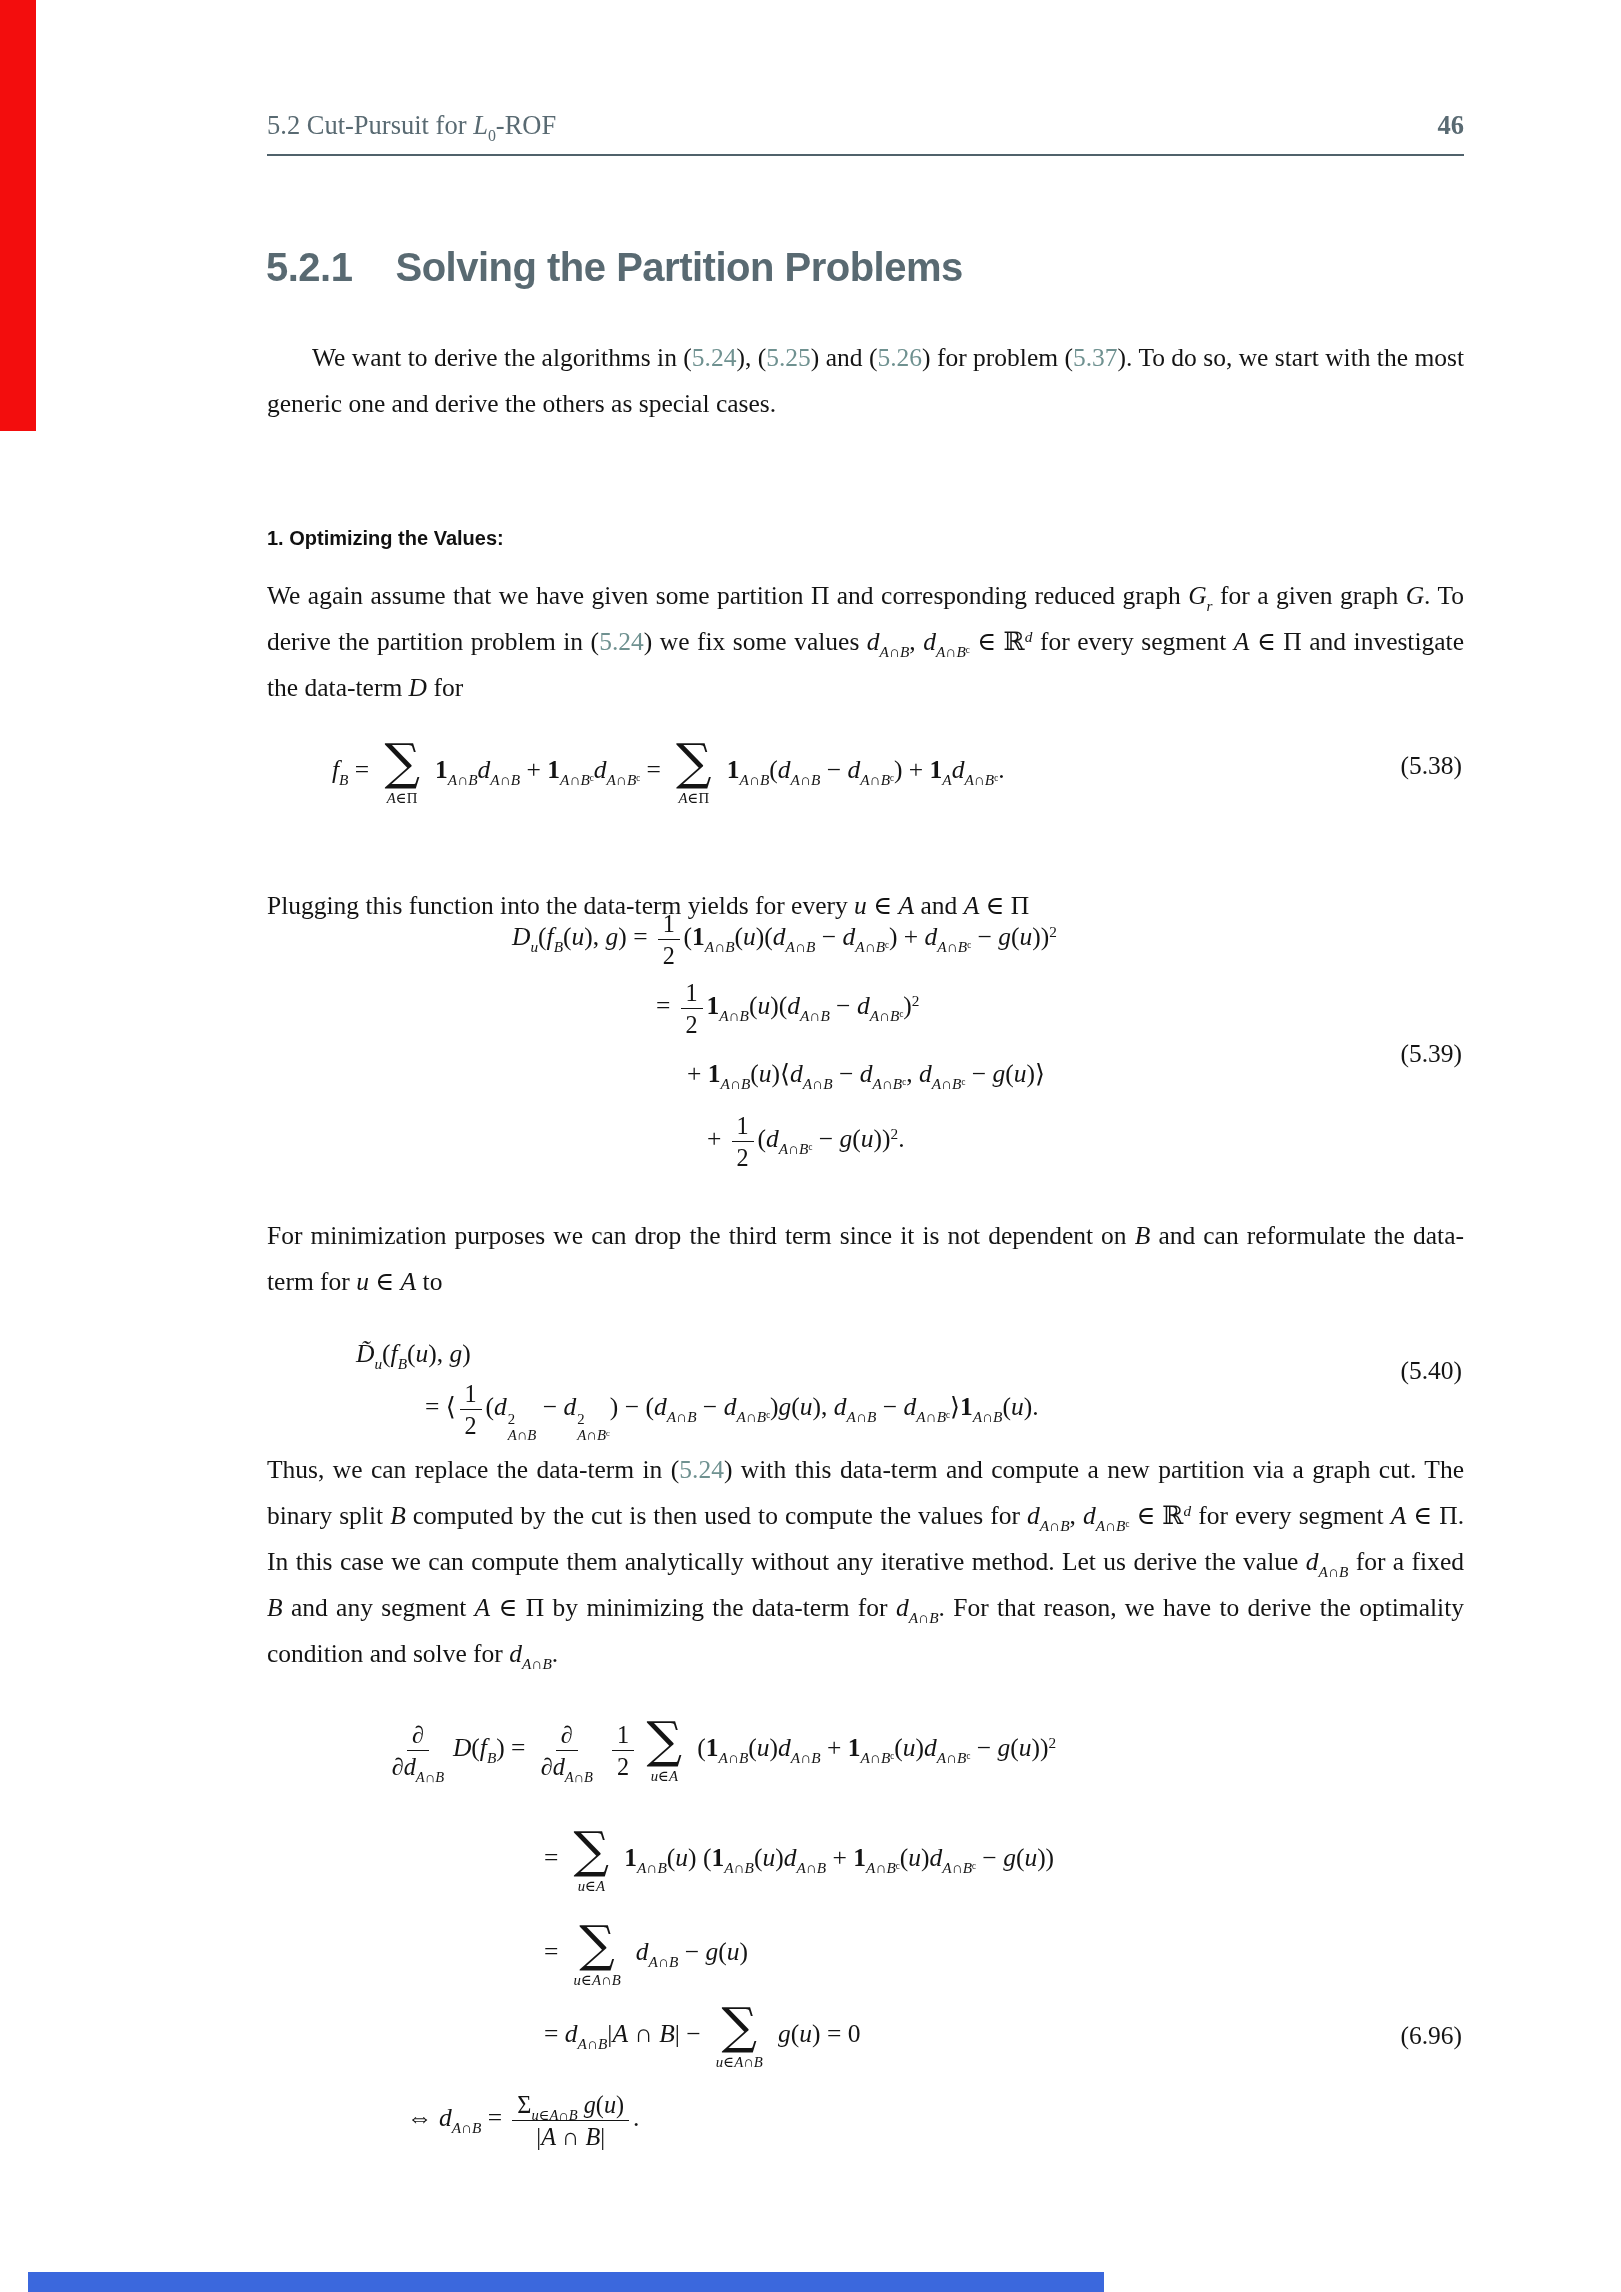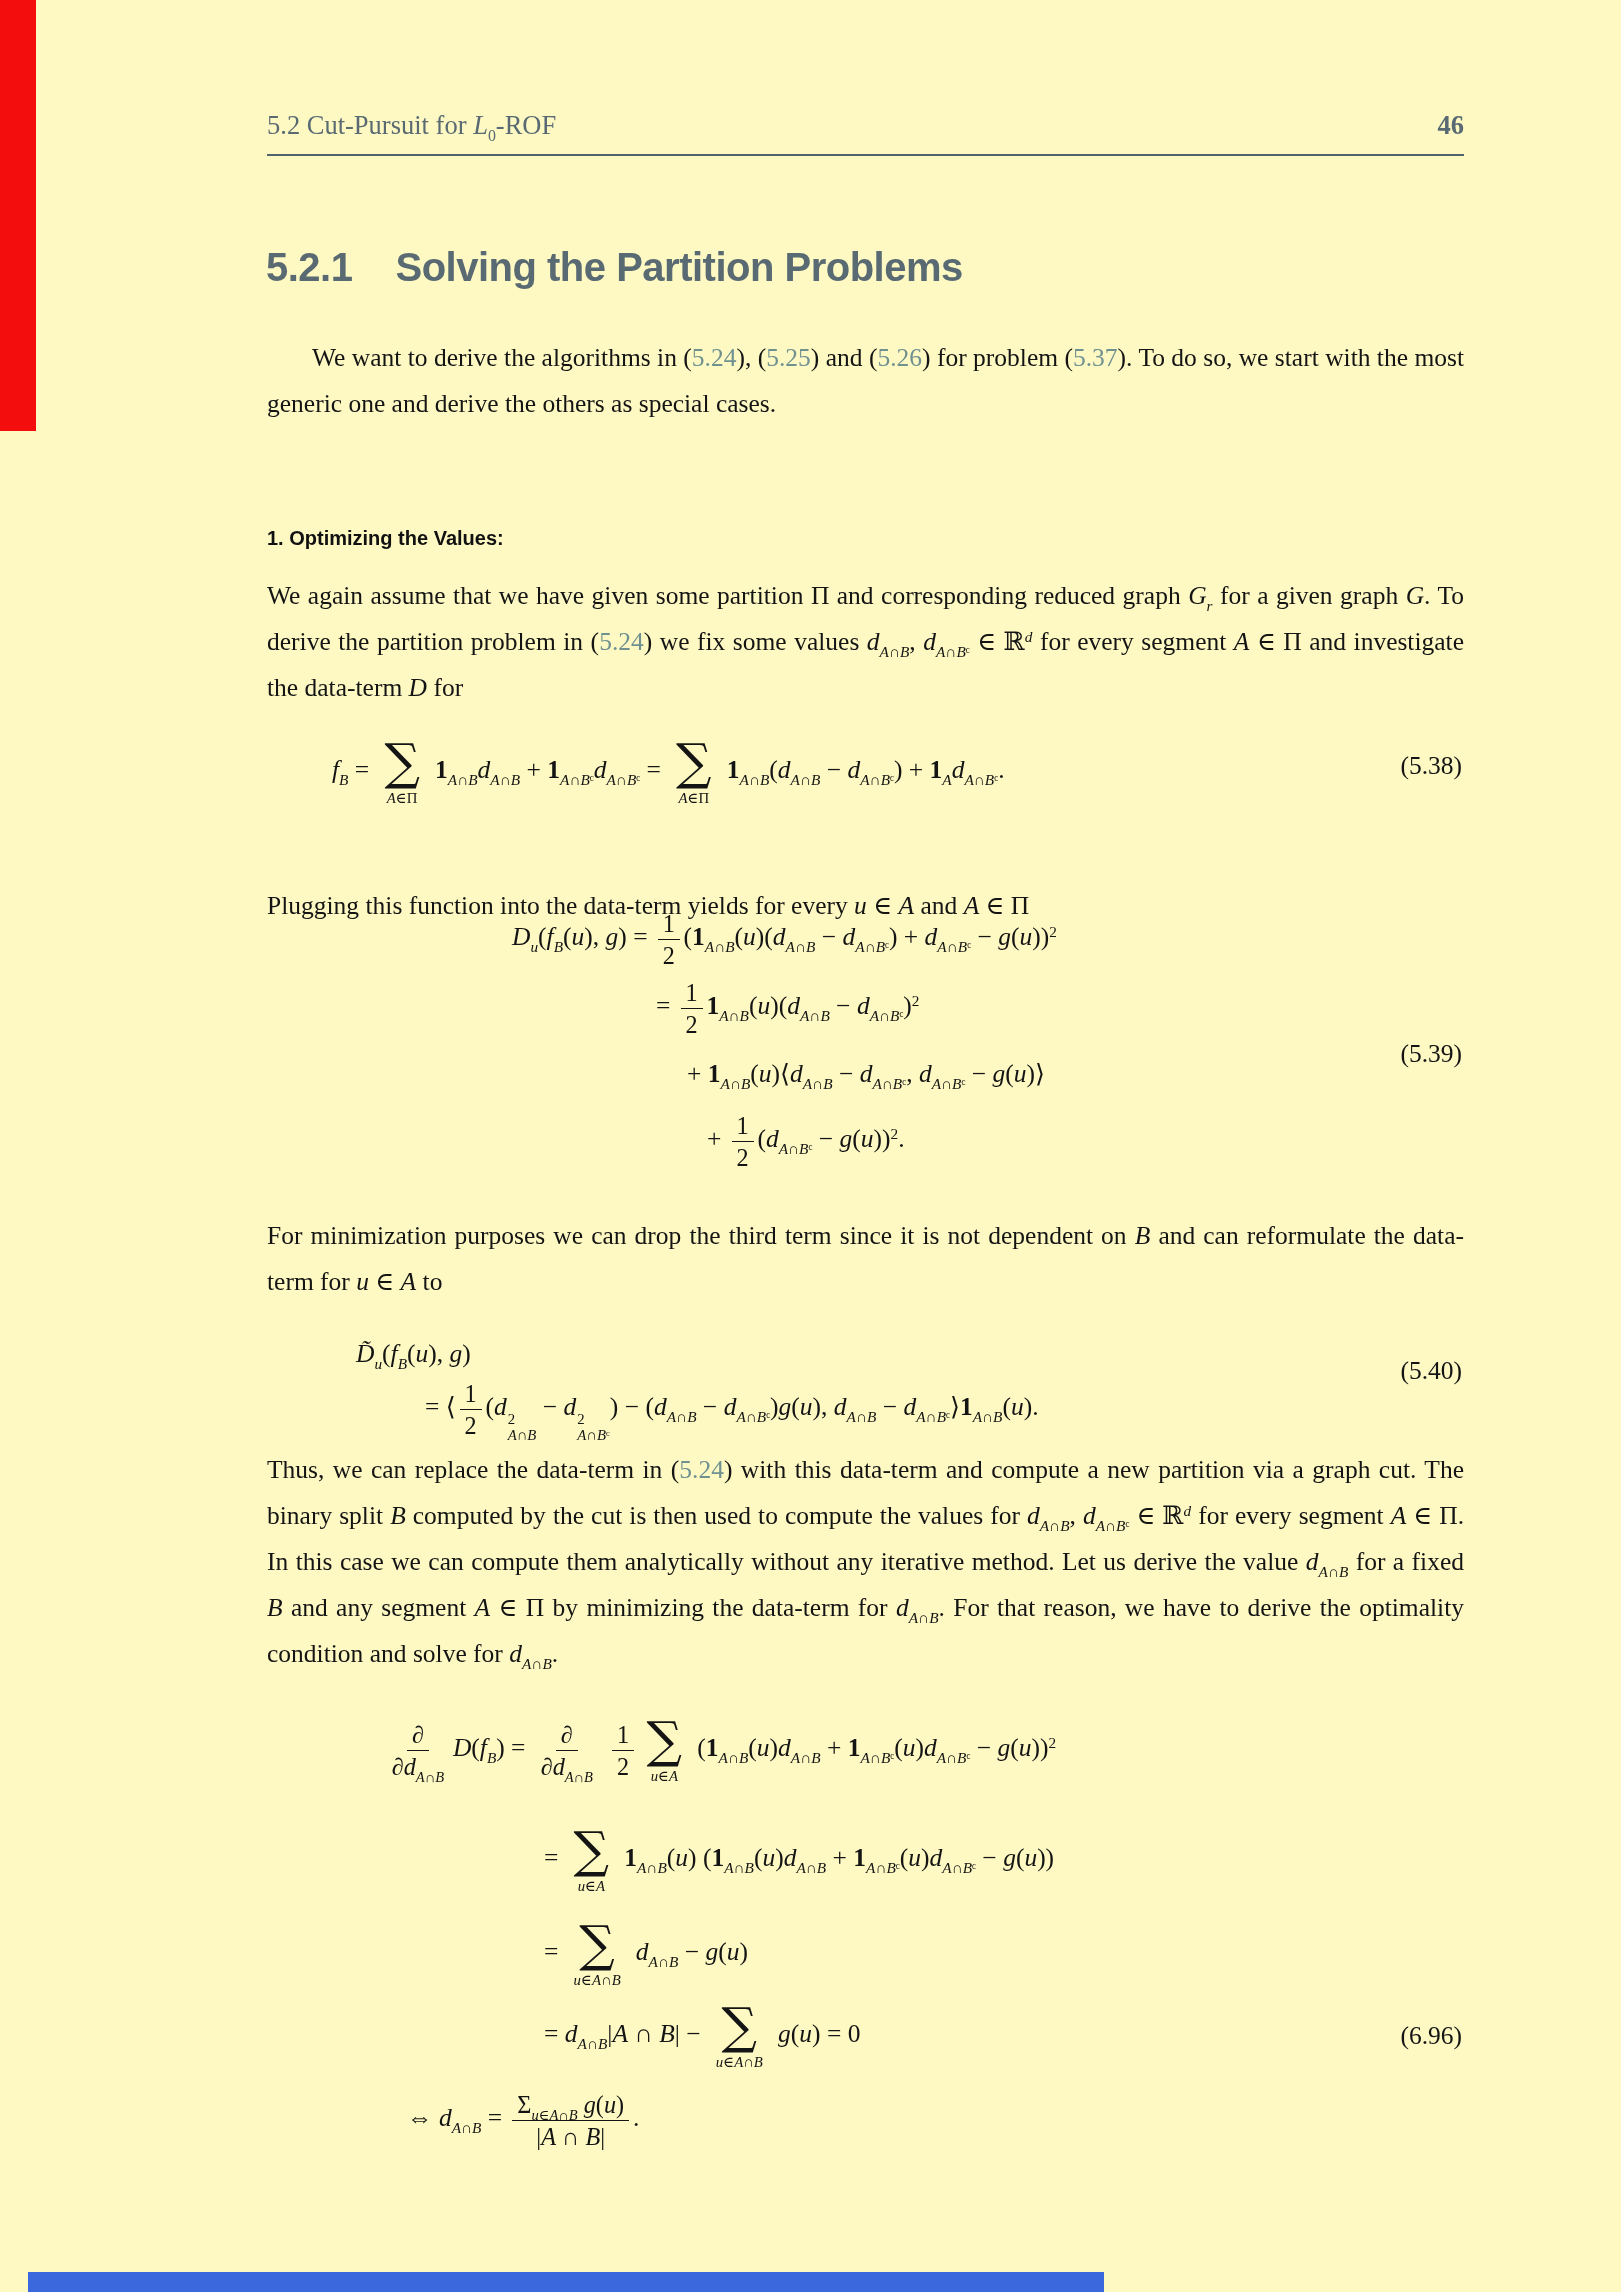--- a/index.html
+++ b/index.html
@@ -4,21 +4,21 @@
 <style>
   :root{
     --accent:#596a72;
     --link:#6f9190;
     --ink:#141414;
   }
   html,body{margin:0;padding:0;background:#e8e8e8;}
   .page{
     position:relative;
     width:1621px;height:2293px;
-    background:#fef9c3;
+    background:#ffffff;
     font-family:"Liberation Serif","DejaVu Serif","DejaVu Sans",serif;
     color:var(--ink);
     overflow:hidden;
     margin:0 auto;
   }
   
   .redbar{position:absolute;left:0;top:0;width:36px;height:431px;}
   .bluebar{position:absolute;left:28px;top:2272px;width:1076px;height:20.6px;}
 
   

